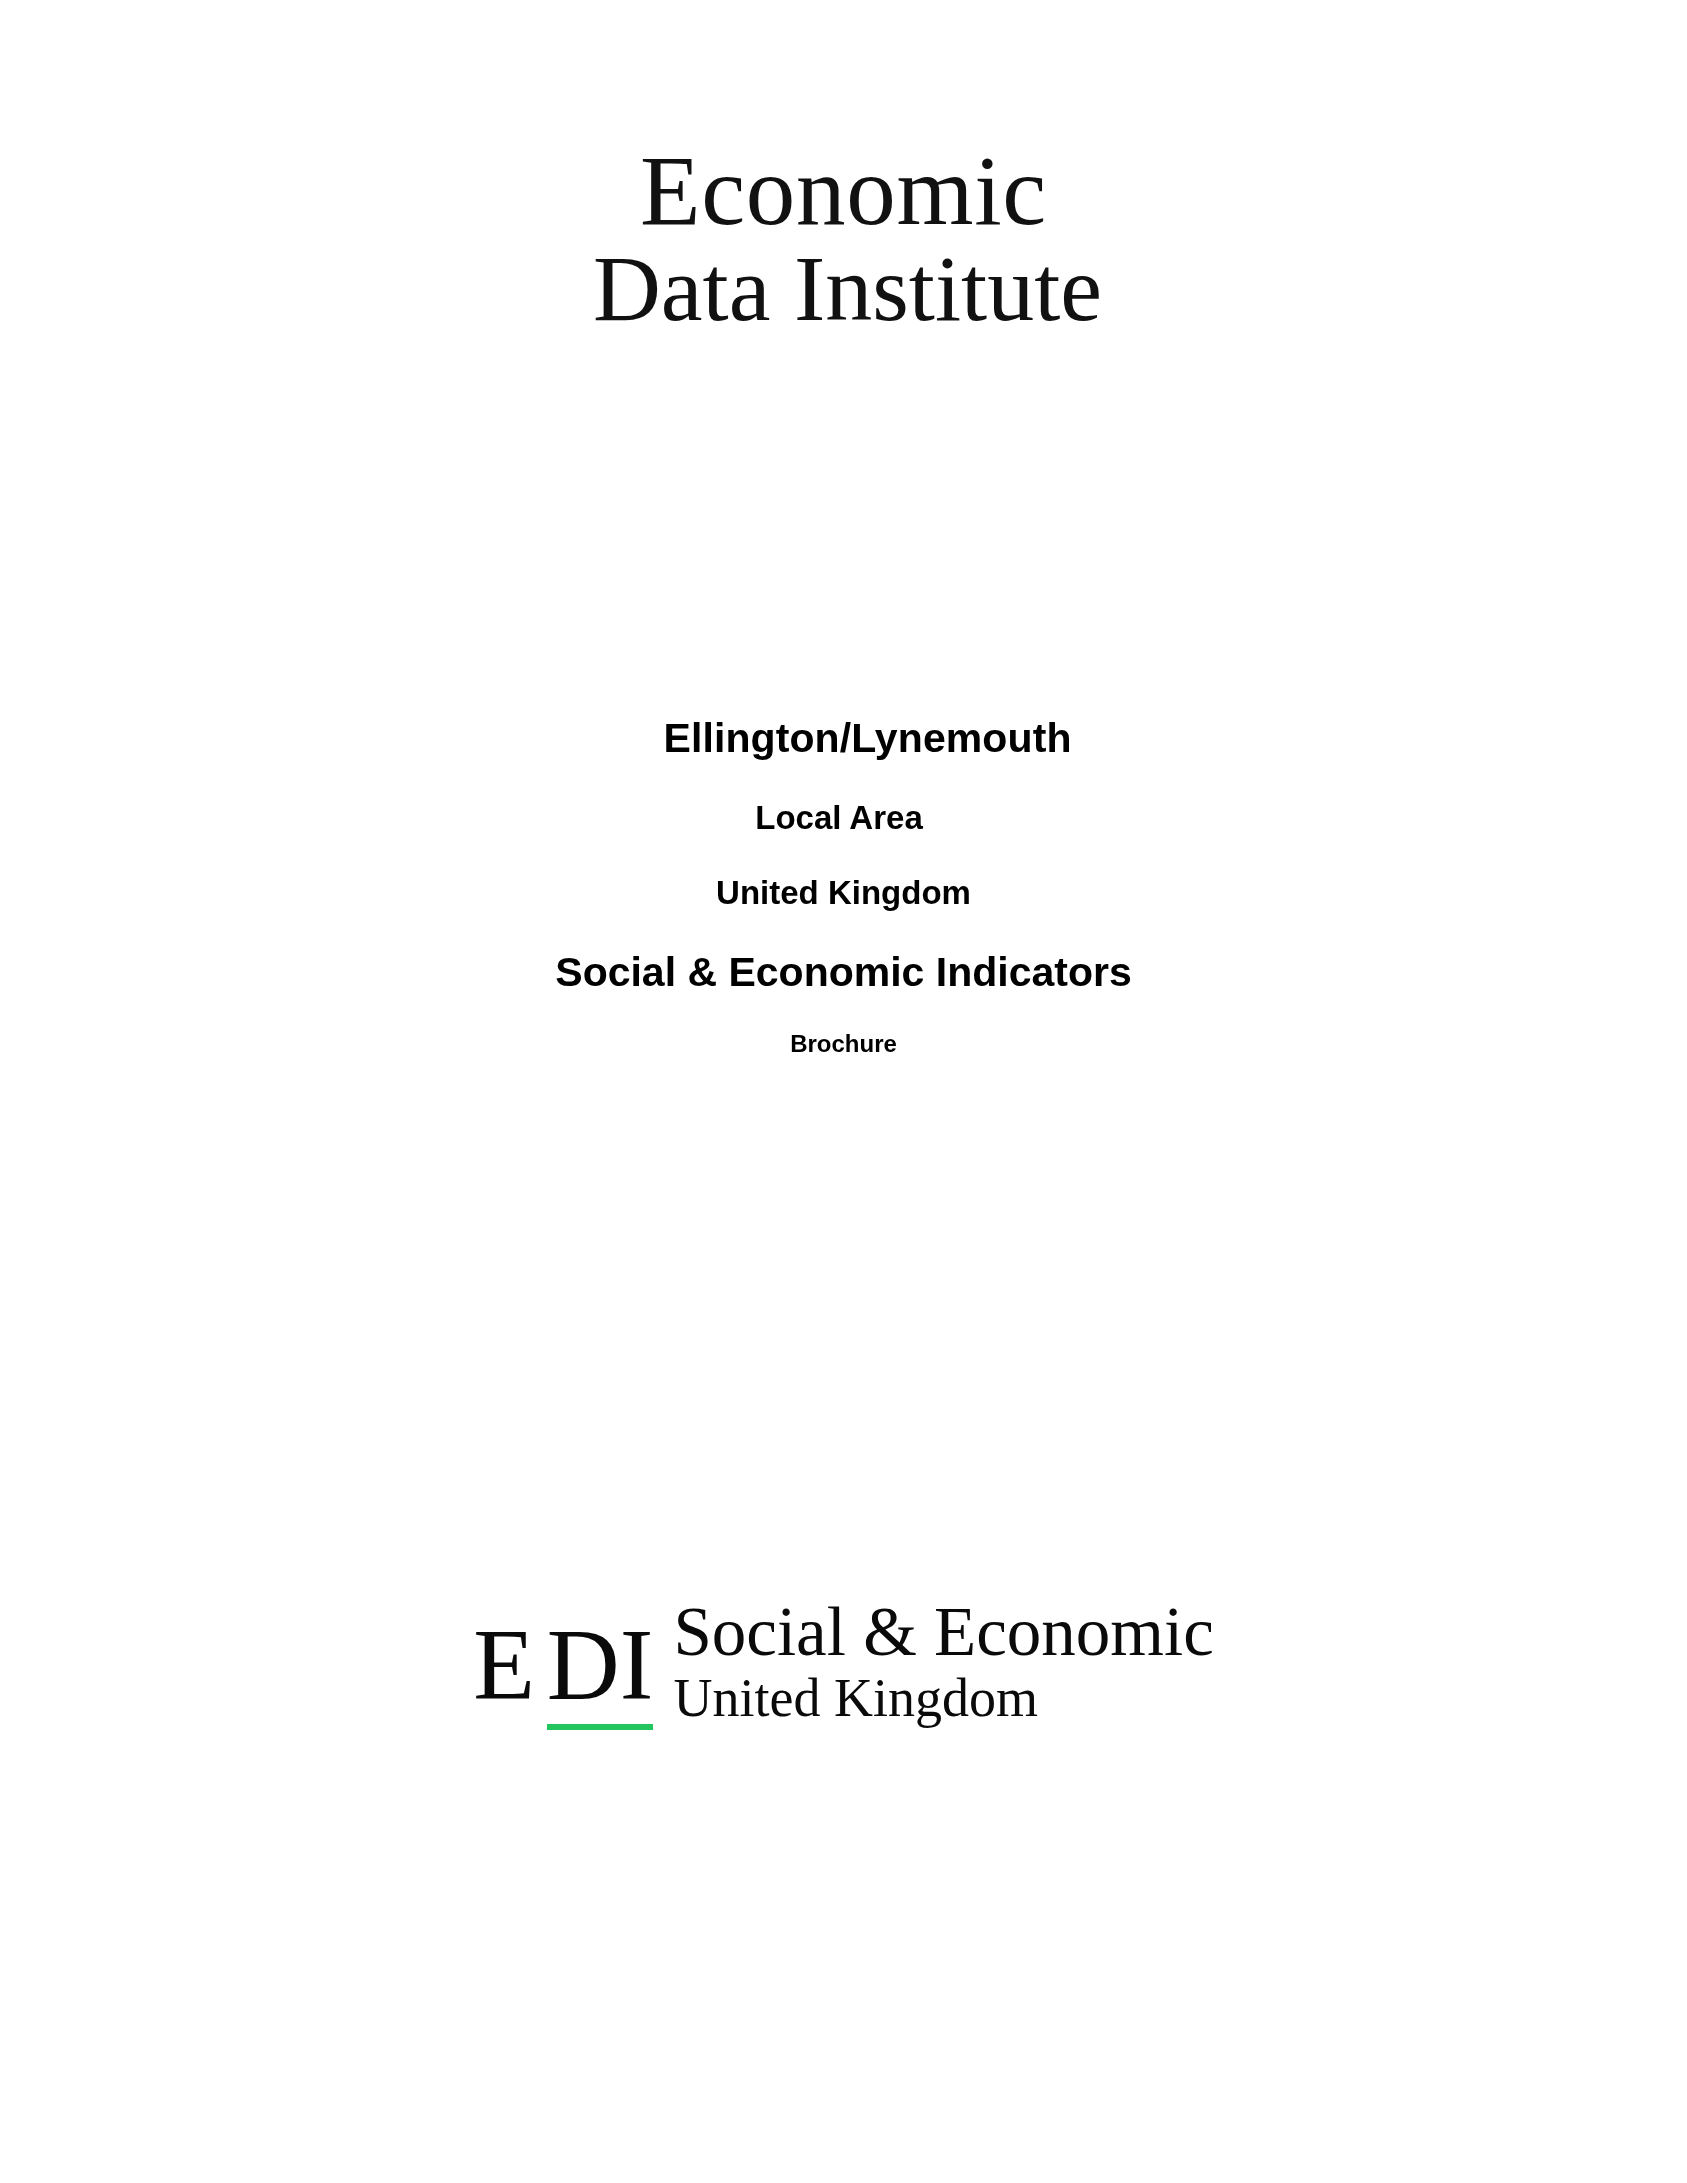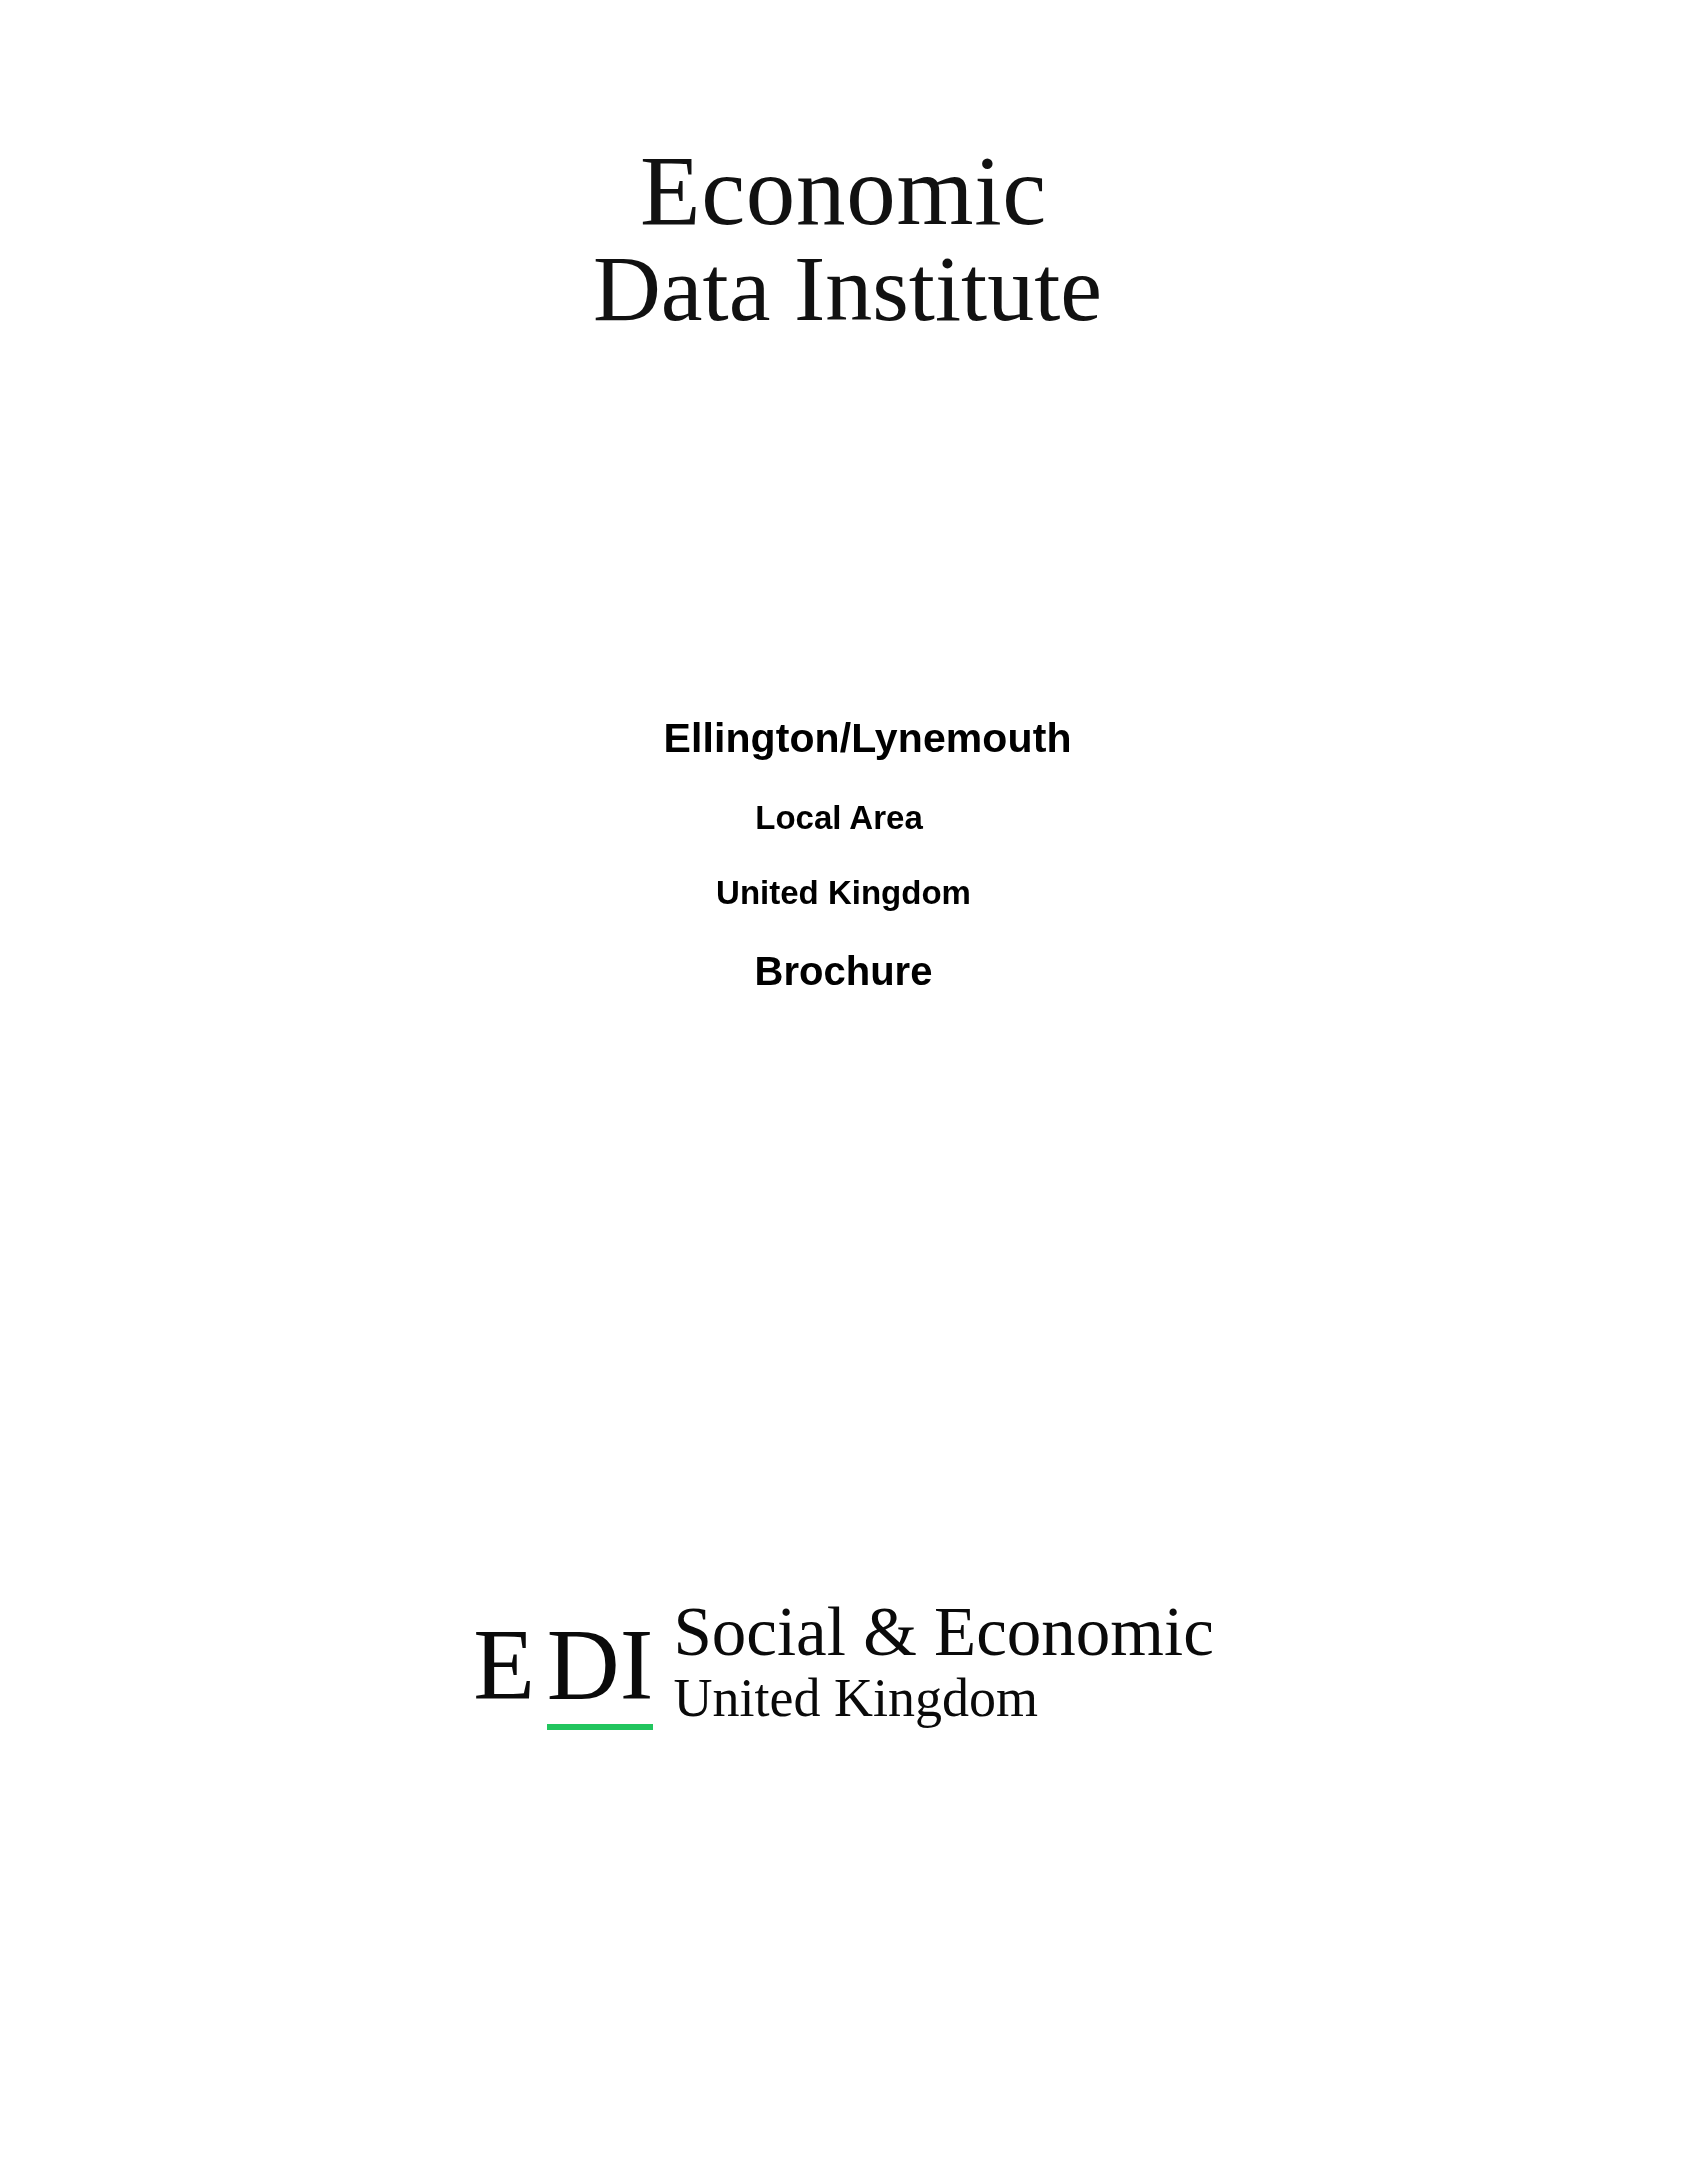--- a/index.html
+++ b/index.html
@@ -73,21 +73,21 @@
     font-size: 33px;
     font-weight: bold;
     margin: 0 0 37px 0;
   }
   .title-block .t-main {
     font-size: 41px;
     font-weight: bold;
     margin: 0 0 34px 0;
   }
   .title-block .t-doctype {
-    font-size: 40px;
+    font-size: 24px;
     font-weight: bold;
     margin: 0;
   }
 
   
   .footer-logo {
     position: absolute;
     top: 1598px;
     left: 0;
     width: 1687px;
@@ -136,20 +136,21 @@
 
   <div class="masthead">
     <span class="line1">Economic</span>
     <span class="line2">Data Institute</span>
   </div>
 
   <div class="title-block">
     <div class="t-area">Ellington/Lynemouth</div>
     <div class="t-sub">Local Area</div>
     <div class="t-country">United Kingdom</div>
+    <div class="t-main">Social &amp; Economic Indicators</div>
     <div class="t-doctype">Brochure</div>
   </div>
 
   <div class="footer-logo">
     <div class="edi"><span>E</span><span class="underline-part">DI</span></div>
     <div class="edi-right">
       <span class="l1">Social &amp; Economic</span>
       <span class="l2">United Kingdom</span>
     </div>
   </div>

